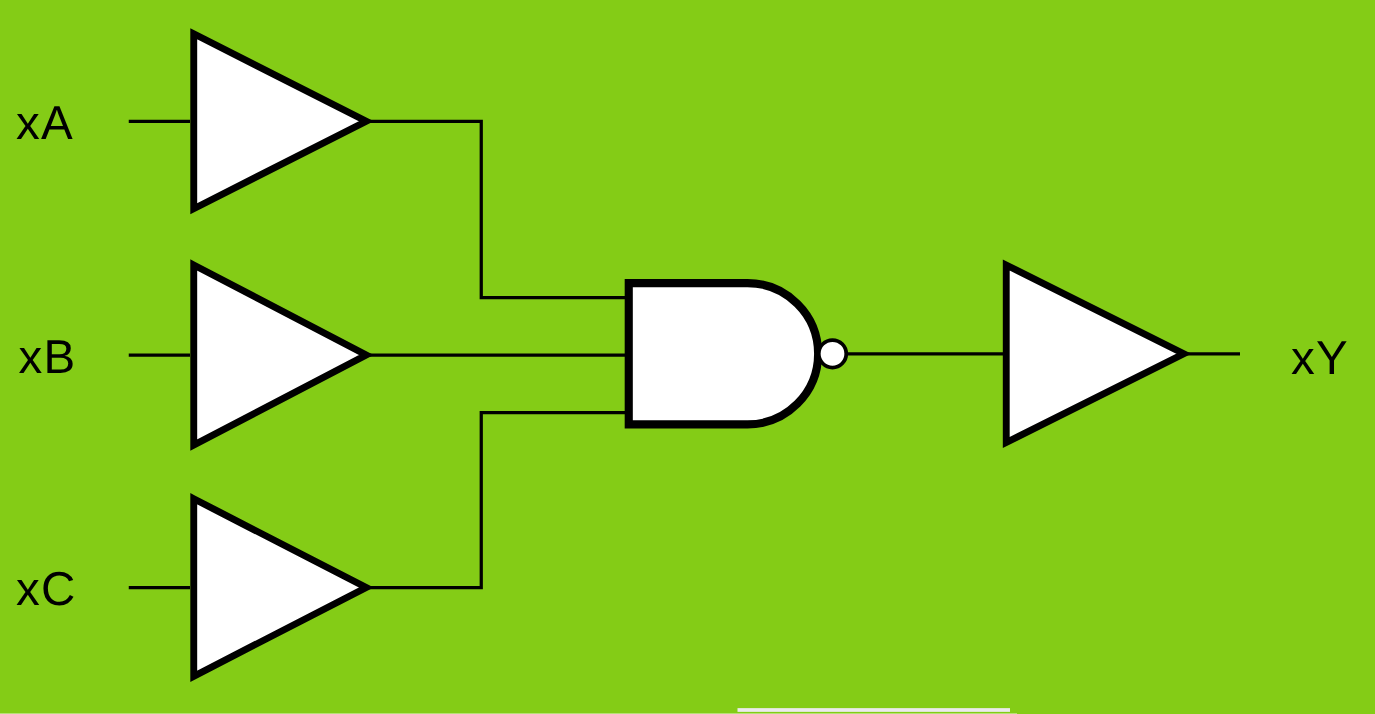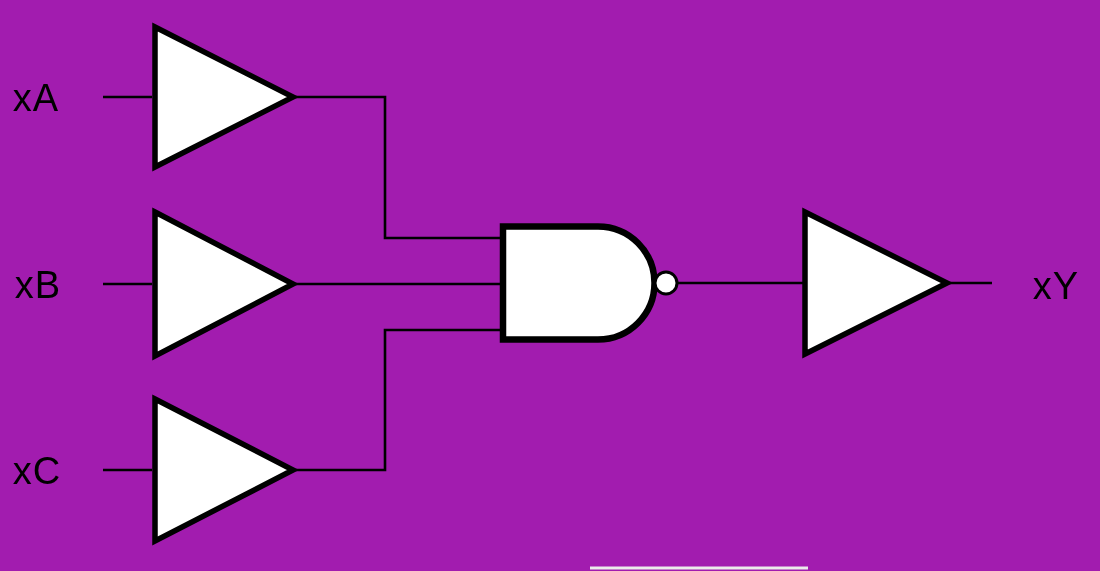--- a/index.html
+++ b/index.html
@@ -4,21 +4,21 @@
 <style>
   html, body {
     margin: 0;
     padding: 0;
     background: #ffffff;
   }
   .stage {
     position: relative;
     width: 1100px;
     height: 571px;
-    background: #a21caf;
+    background: #84cc16;
     overflow: hidden;
     font-family: "Liberation Sans", sans-serif;
   }
   svg.circuit {
     display: block;
     width: 1100px;
     height: 571px;
   }
   svg.circuit path.gate-body {
     fill: #ffffff;

